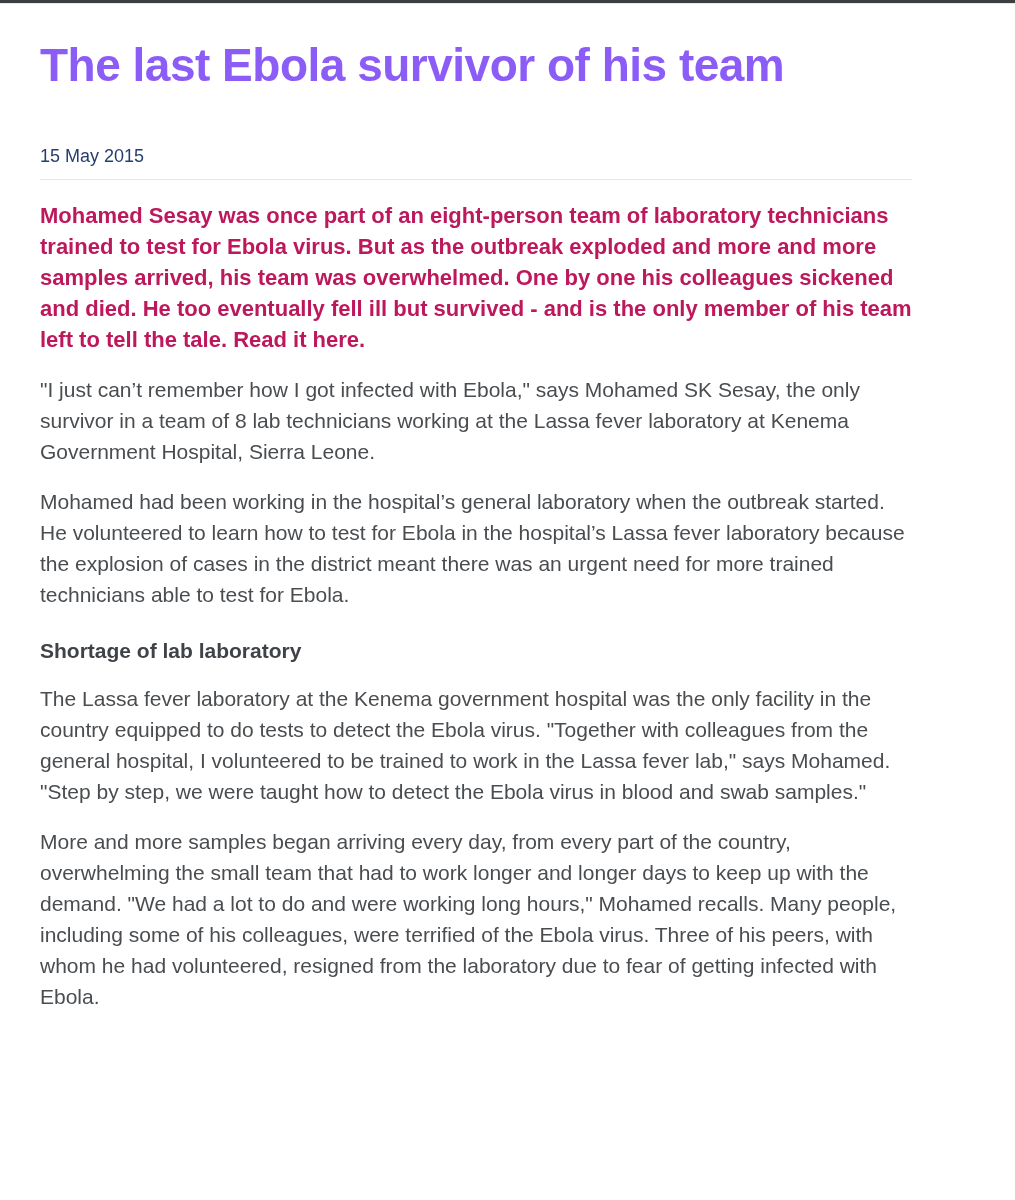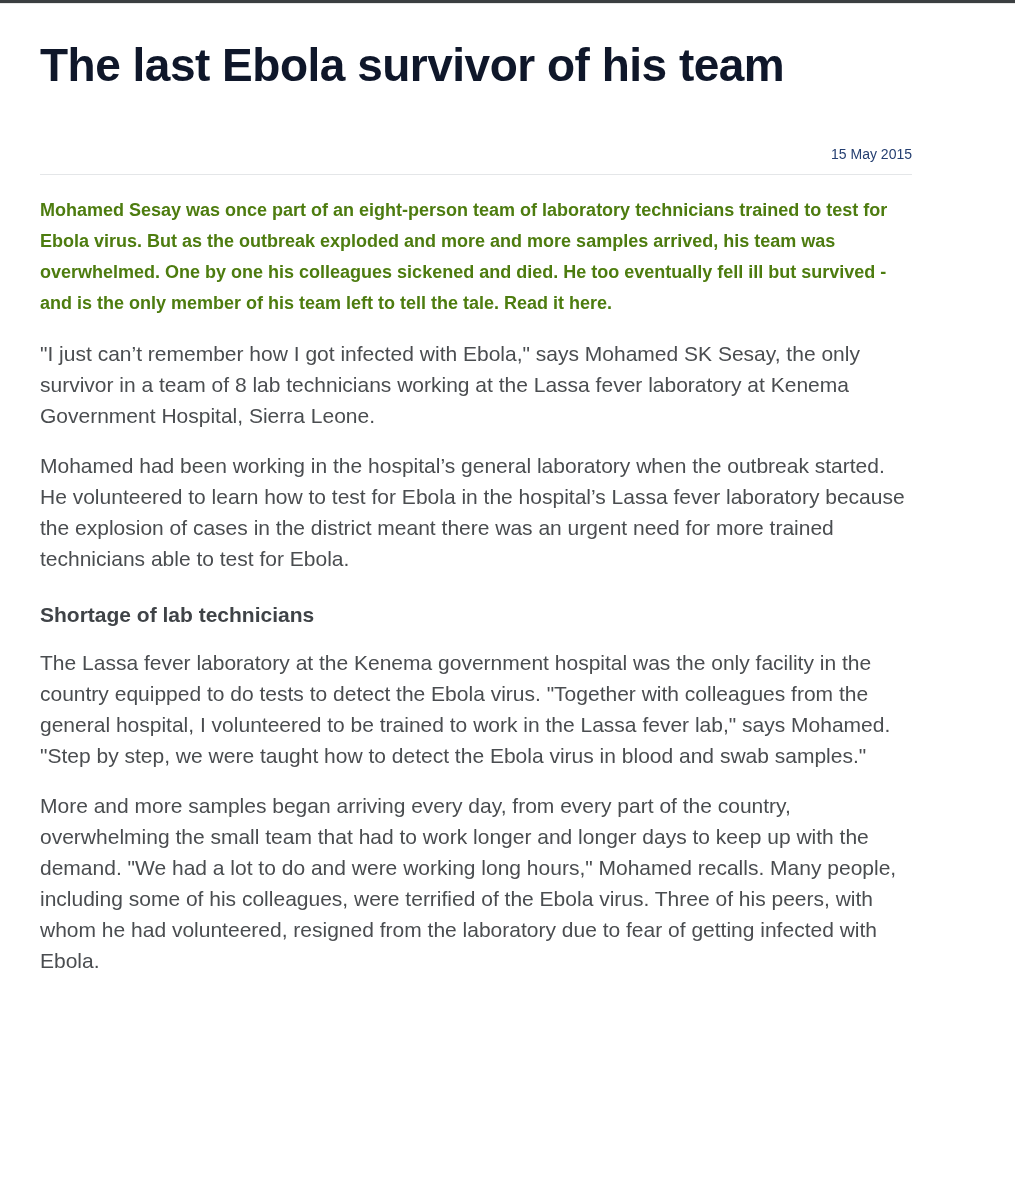--- a/index.html
+++ b/index.html
@@ -16,41 +16,40 @@
   }
   .article {
     width: 872px;
     margin-left: 40px;
   }
   h1.article-title {
     margin-top: 30px;
     font-size: 46px;
     line-height: 62px;
     font-weight: 700;
-    color: #0f172a;
+    color: #8b5cf6;
     letter-spacing: -0.5px;
   }
   .article-date {
     margin-top: 50px;
-    font-size: 14px;
+    font-size: 18px;
     color: #243e70;
-    text-align: right;
   }
   .divider {
     margin-top: 12px;
     border: none;
     border-top: 1px solid #e4e6e8;
     width: 100%;
   }
   .intro {
     margin-top: 20px;
-    font-size: 18px;
+    font-size: 22px;
     line-height: 31px;
     font-weight: 700;
-    color: #4d7c0f;
+    color: #be185d;
   }
   .body-para {
     margin-top: 19px;
     font-size: 21px;
     line-height: 31px;
     font-weight: 400;
     color: #4a4d50;
   }
   h2.section-heading {
     margin-top: 28px;
@@ -71,19 +70,19 @@
   <div class="article-date">15 May 2015</div>
 
   <hr class="divider">
 
   <p class="intro">Mohamed Sesay was once part of an eight-person team of laboratory technicians trained to test for Ebola virus. But as the outbreak exploded and more and more samples arrived, his team was overwhelmed. One by one his colleagues sickened and died. He too eventually fell ill but survived - and is the only member of his team left to tell the tale. Read it here.</p>
 
   <p class="body-para">"I just can’t remember how I got infected with Ebola," says Mohamed SK Sesay, the only survivor in a team of 8 lab technicians working at the Lassa fever laboratory at Kenema Government Hospital, Sierra Leone.</p>
 
   <p class="body-para">Mohamed had been working in the hospital’s general laboratory when the outbreak started. He volunteered to learn how to test for Ebola in the hospital’s Lassa fever laboratory because the explosion of cases in the district meant there was an urgent need for more trained technicians able to test for Ebola.</p>
 
-  <h2 class="section-heading">Shortage of lab technicians</h2>
+  <h2 class="section-heading">Shortage of lab laboratory</h2>
 
   <p class="body-para">The Lassa fever laboratory at the Kenema government hospital was the only facility in the country equipped to do tests to detect the Ebola virus. "Together with colleagues from the general hospital, I volunteered to be trained to work in the Lassa fever lab," says Mohamed. "Step by step, we were taught how to detect the Ebola virus in blood and swab samples."</p>
 
   <p class="body-para">More and more samples began arriving every day, from every part of the country, overwhelming the small team that had to work longer and longer days to keep up with the demand. "We had a lot to do and were working long hours," Mohamed recalls. Many people, including some of his colleagues, were terrified of the Ebola virus. Three of his peers, with whom he had volunteered, resigned from the laboratory due to fear of getting infected with Ebola.</p>
 
 </article>
 
 </body></html>

